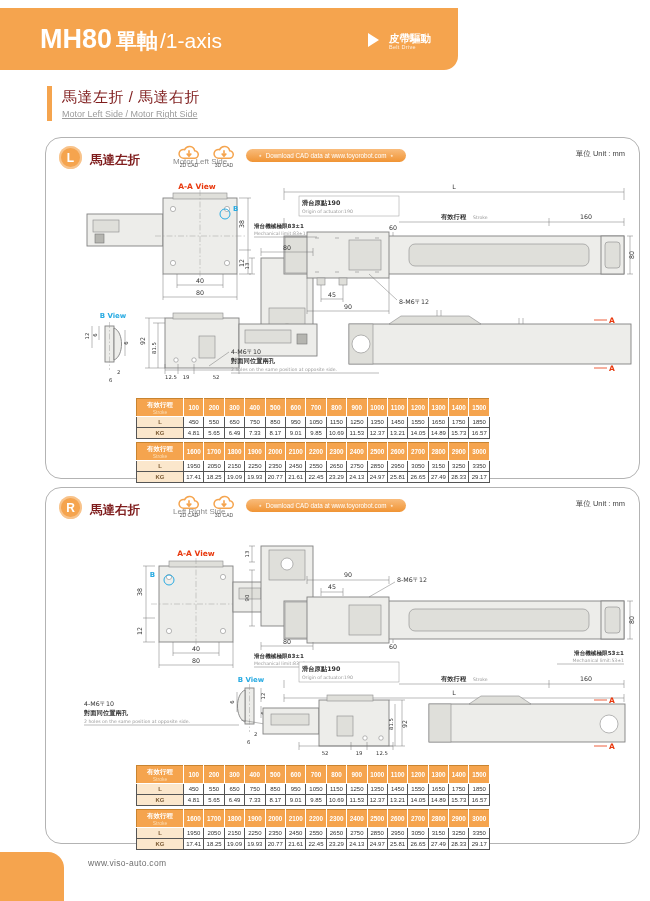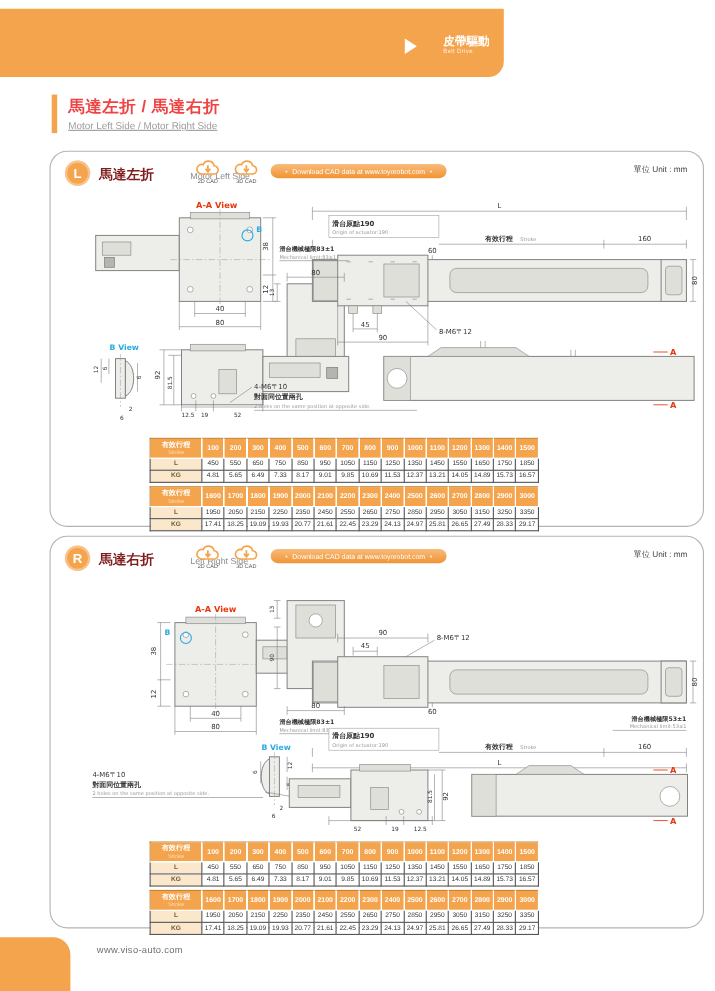--- a/index.html
+++ b/index.html
@@ -5,27 +5,27 @@
   html,body{margin:0;padding:0;background:#fff;}
   body{width:650px;height:901px;position:relative;overflow:hidden;
        font-family:"Liberation Sans",sans-serif;-webkit-font-smoothing:antialiased;}
   .abs{position:absolute;}
   
   .banner{left:0;top:8px;width:458px;height:62px;background:#F5A44E;border-radius:0 0 14px 0;}
   .banner-title{left:40px;top:16px;color:#fff;white-space:nowrap;}
   .bt-model{font-size:27px;font-weight:bold;}
   .bt-zh{font-size:21px;font-weight:bold;margin-left:4px;}
   .bt-axis{font-size:21px;font-weight:400;margin-left:2px;}
-  .drive-tag{left:368px;top:25px;display:flex;align-items:center;gap:24px;}
+  .drive-tag{left:368px;top:25px;display:flex;gap:10px;}
   .drive-tri{width:0;height:0;border-left:11px solid #fff;border-top:7px solid transparent;border-bottom:7px solid transparent;}
   .drive-zh{font-size:10.5px;font-weight:bold;color:#fff;line-height:11px;}
   .drive-en{font-size:5.5px;color:rgba(255,255,255,.85);line-height:7px;letter-spacing:.3px;}
   
   .sect{left:47px;top:86px;border-left:5px solid #F5A44E;padding:2px 0 2px 10px;}
-  .sect-zh{font-size:15px;font-weight:bold;color:#ef4444;letter-spacing:.5px;}
+  .sect-zh{font-size:15px;font-weight:normal;color:#7f1d1d;letter-spacing:.5px;}
   .sect-en{font-size:9px;color:#9c9c9c;margin-top:2px;text-decoration:underline;}
   
   .panel{left:45px;width:595px;border:1.5px solid #b3b3b3;border-radius:16px;background:#fff;box-sizing:border-box;}
   .panel-l{top:137px;height:342px;}
   .panel-r{top:487px;height:357px;}
   .badge{left:13px;top:8px;width:23px;height:23px;border-radius:50%;background:#F5A44E;
          box-shadow:inset 0 0 0 2px rgba(255,255,255,.35);
          color:#fff;font-size:12px;font-weight:bold;display:flex;align-items:center;justify-content:center;}
   .ptitle{left:44px;top:12px;white-space:nowrap;}
   .ptitle-zh{font-size:12.5px;font-weight:bold;color:#7f1d1d;}
@@ -68,20 +68,23 @@
   .cl{stroke:#999;stroke-width:.45;stroke-dasharray:6 2 1.5 2;fill:none;}
   .hole{fill:#fff;stroke:#8a8a8a;stroke-width:.6;}
   
   .foot-block{left:0;top:852px;width:64px;height:49px;background:#F5A44E;border-radius:0 16px 0 0;}
   .foot-url{left:88px;top:858px;font-size:8.5px;color:#6f6f6f;letter-spacing:.3px;}
 </style>
 </head>
 <body>
 
 <div class="abs banner">
+  <div class="abs banner-title">
+    <span class="bt-model">MH80</span><span class="bt-zh">單軸</span><span class="bt-axis">/1-axis</span>
+  </div>
   <div class="abs drive-tag">
     <div class="drive-tri"></div>
     <div>
       <div class="drive-zh">皮帶驅動</div>
       <div class="drive-en">Belt Drive</div>
     </div>
   </div>
 </div>
 
 <div class="abs sect">

